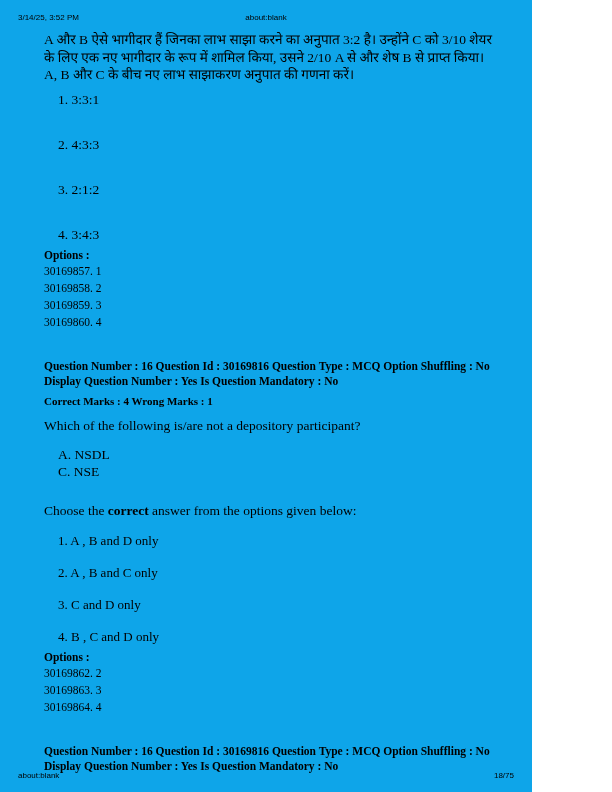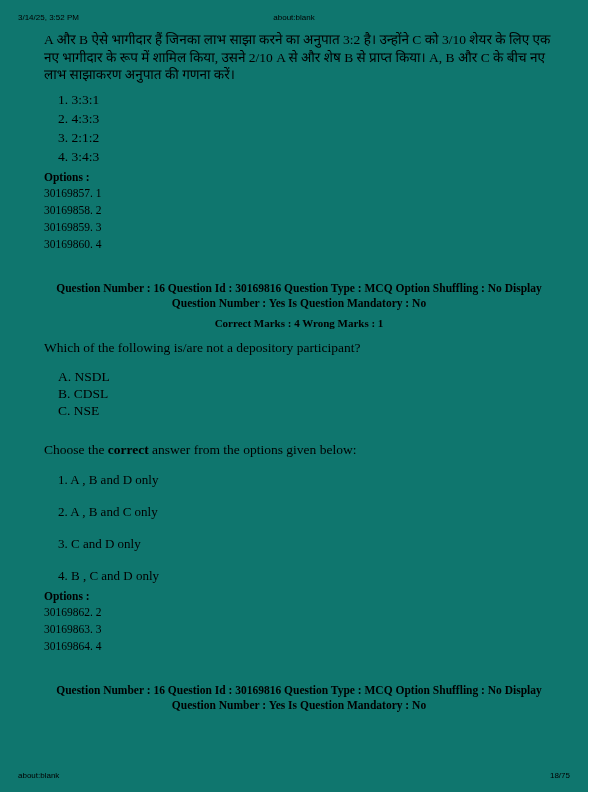--- a/index.html
+++ b/index.html
@@ -1,21 +1,21 @@
 <!DOCTYPE html>
 <html><head>
 <meta charset="utf-8">
 <style>
   * { margin: 0; padding: 0; box-sizing: border-box; }
   html, body { background: #ffffff; }
   .page {
     position: relative;
-    width: 588px;
+    width: 532px;
     height: 792px;
-    background: #0f766e;
+    background: #0ea5e9;
     color: #000000;
     font-family: "Liberation Serif", serif;
     overflow: hidden;
   }
   
   .pg-header {
     position: absolute;
     top: 13px; left: 18px; right: 18px;
     height: 10px;
     font-family: "Liberation Sans", sans-serif;
@@ -45,41 +45,41 @@
   }
   .q-text-en {
     font-size: 13.5px;
     line-height: 16px;
     margin-top: 9px;
   }
   .choices-a .choice {
     font-size: 13.5px;
     line-height: 15px;
     padding-left: 14px;
-    margin-top: 4px;
+    margin-top: 30px;
   }
   .choices-a .choice:first-child { margin-top: 8px; }
   .choices-b .choice {
     font-size: 13px;
     line-height: 15px;
     padding-left: 14px;
     margin-top: 17px;
   }
   .choices-b .choice:first-child { margin-top: 14px; }
   .options-label {
     font-size: 11.5px;
     font-weight: bold;
     line-height: 15px;
     margin-top: 6px;
   }
   .option-ids .oid {
     font-size: 11.5px;
     line-height: 17px;
   }
-  .meta-block { margin-top: 28px; text-align: center; }
+  .meta-block { margin-top: 28px; }
   .meta-line {
     font-size: 11.5px;
     font-weight: bold;
     line-height: 15.5px;
   }
   .marks-line {
     font-size: 11px;
     font-weight: bold;
     line-height: 15px;
     margin-top: 4px;
@@ -128,21 +128,20 @@
 
     <div class="meta-block">
       <p class="meta-line">Question Number : 16 Question Id : 30169816 Question Type : MCQ Option Shuffling : No Display Question Number : Yes Is Question Mandatory : No</p>
       <p class="marks-line">Correct Marks : 4 Wrong Marks : 1</p>
     </div>
 
     <p class="q-text-en">Which of the following is/are not a depository participant?</p>
 
     <div class="item-list">
       <div>A. NSDL</div>
-      <div>B. CDSL</div>
       <div>C. NSE</div>
     </div>
 
     <p class="choose-line"><span>Choose the </span><b>correct</b><span> answer from the options given below:</span></p>
 
     <div class="choices-b">
       <div class="choice">1. A , B and D only</div>
       <div class="choice">2. A , B and C only</div>
       <div class="choice">3. C and D only</div>
       <div class="choice">4. B , C and D only</div>

